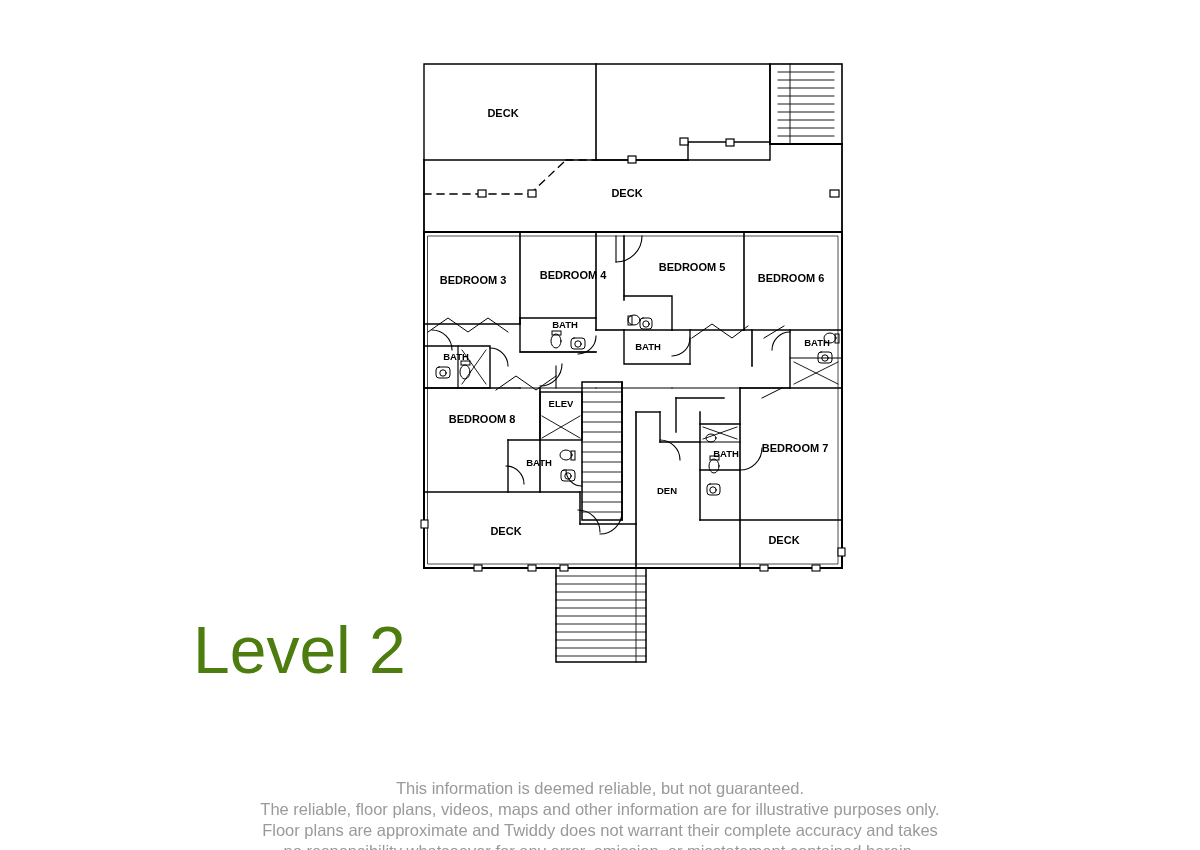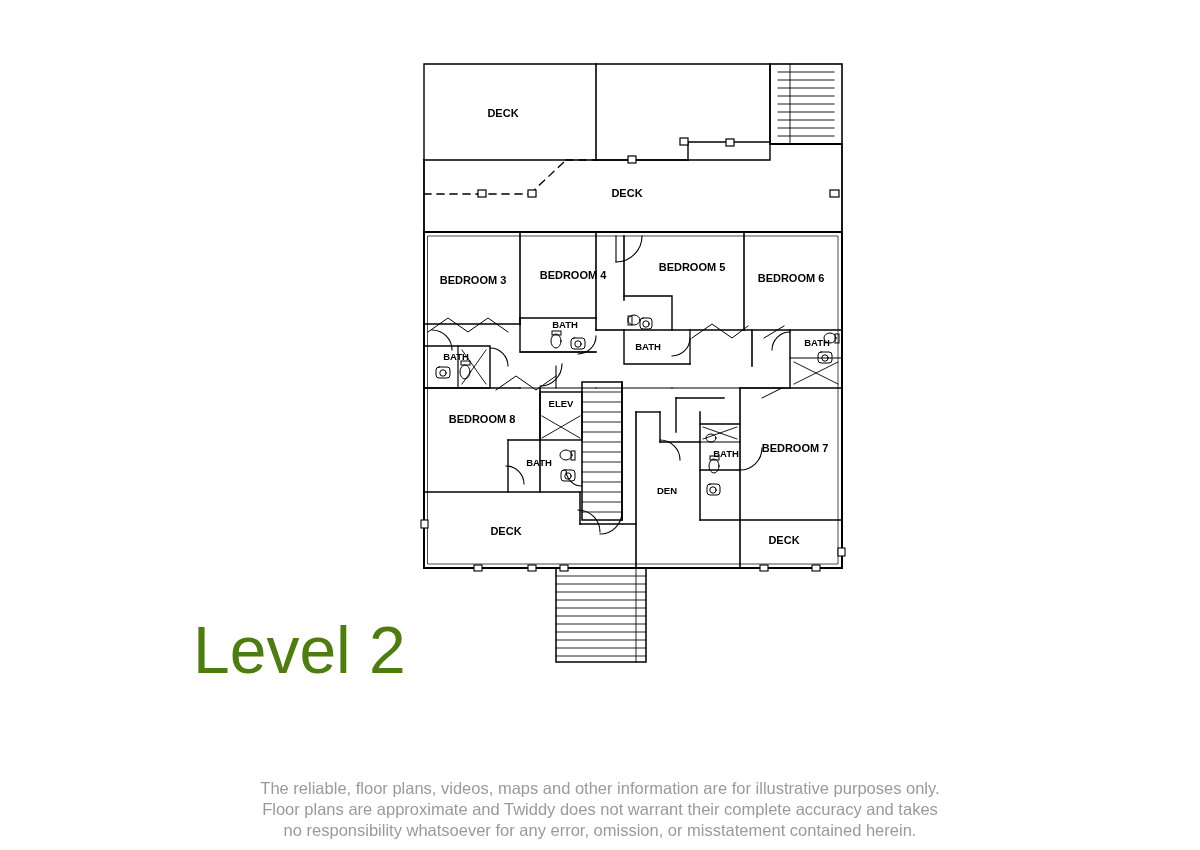--- a/index.html
+++ b/index.html
@@ -325,16 +325,17 @@
     <text class="rm-label small" x="667" y="491">DEN</text>
     <text class="rm-label" x="506" y="532">DECK</text>
     <text class="rm-label" x="784" y="541">DECK</text>
   </g>
 </svg>
 </div>
 
 <div class="level-title">Level 2</div>
 
 <div class="disclaimer">
+  <div>This information is deemed reliable, but not guaranteed.</div>
   <div>The reliable, floor plans, videos, maps and other information are for illustrative purposes only.</div>
   <div>Floor plans are approximate and Twiddy does not warrant their complete accuracy and takes</div>
   <div>no responsibility whatsoever for any error, omission, or misstatement contained herein.</div>
 </div>
 
 </body></html>

